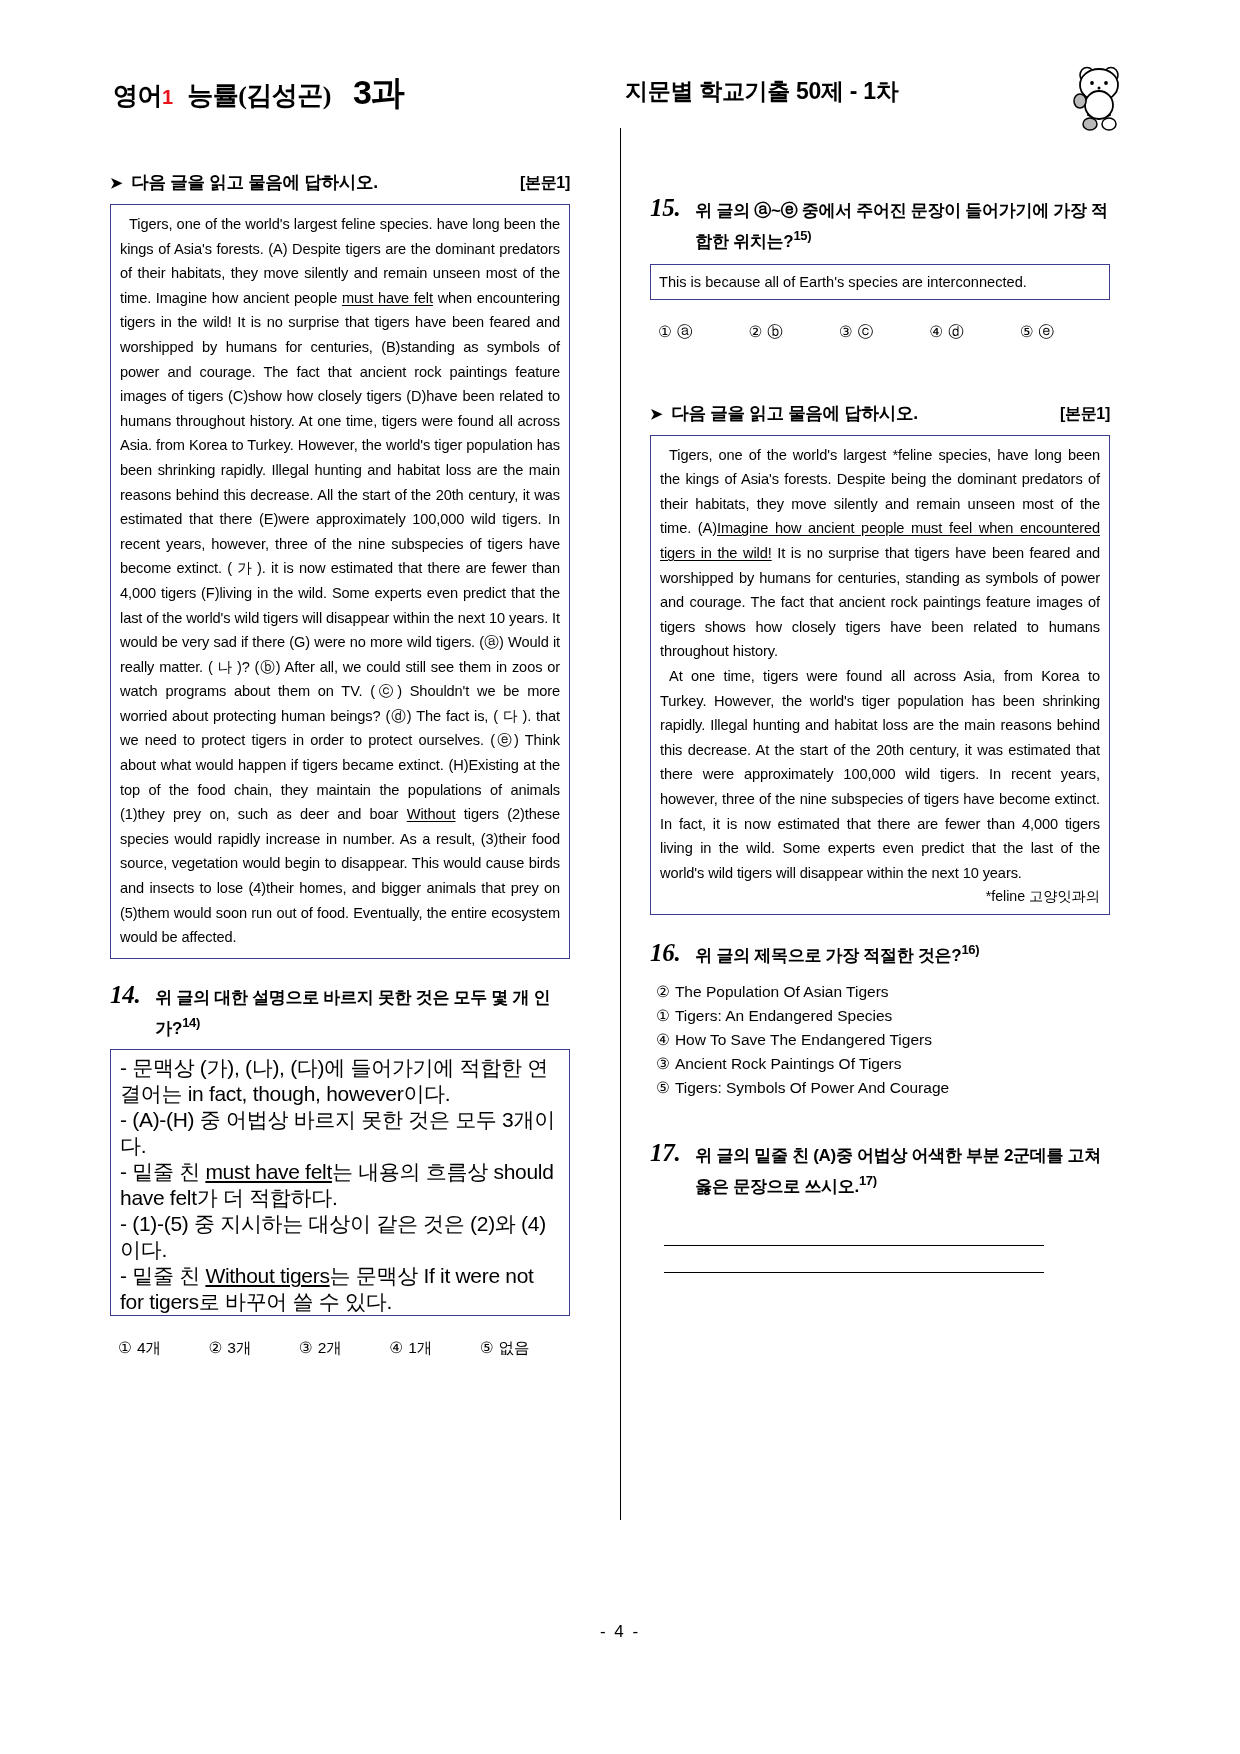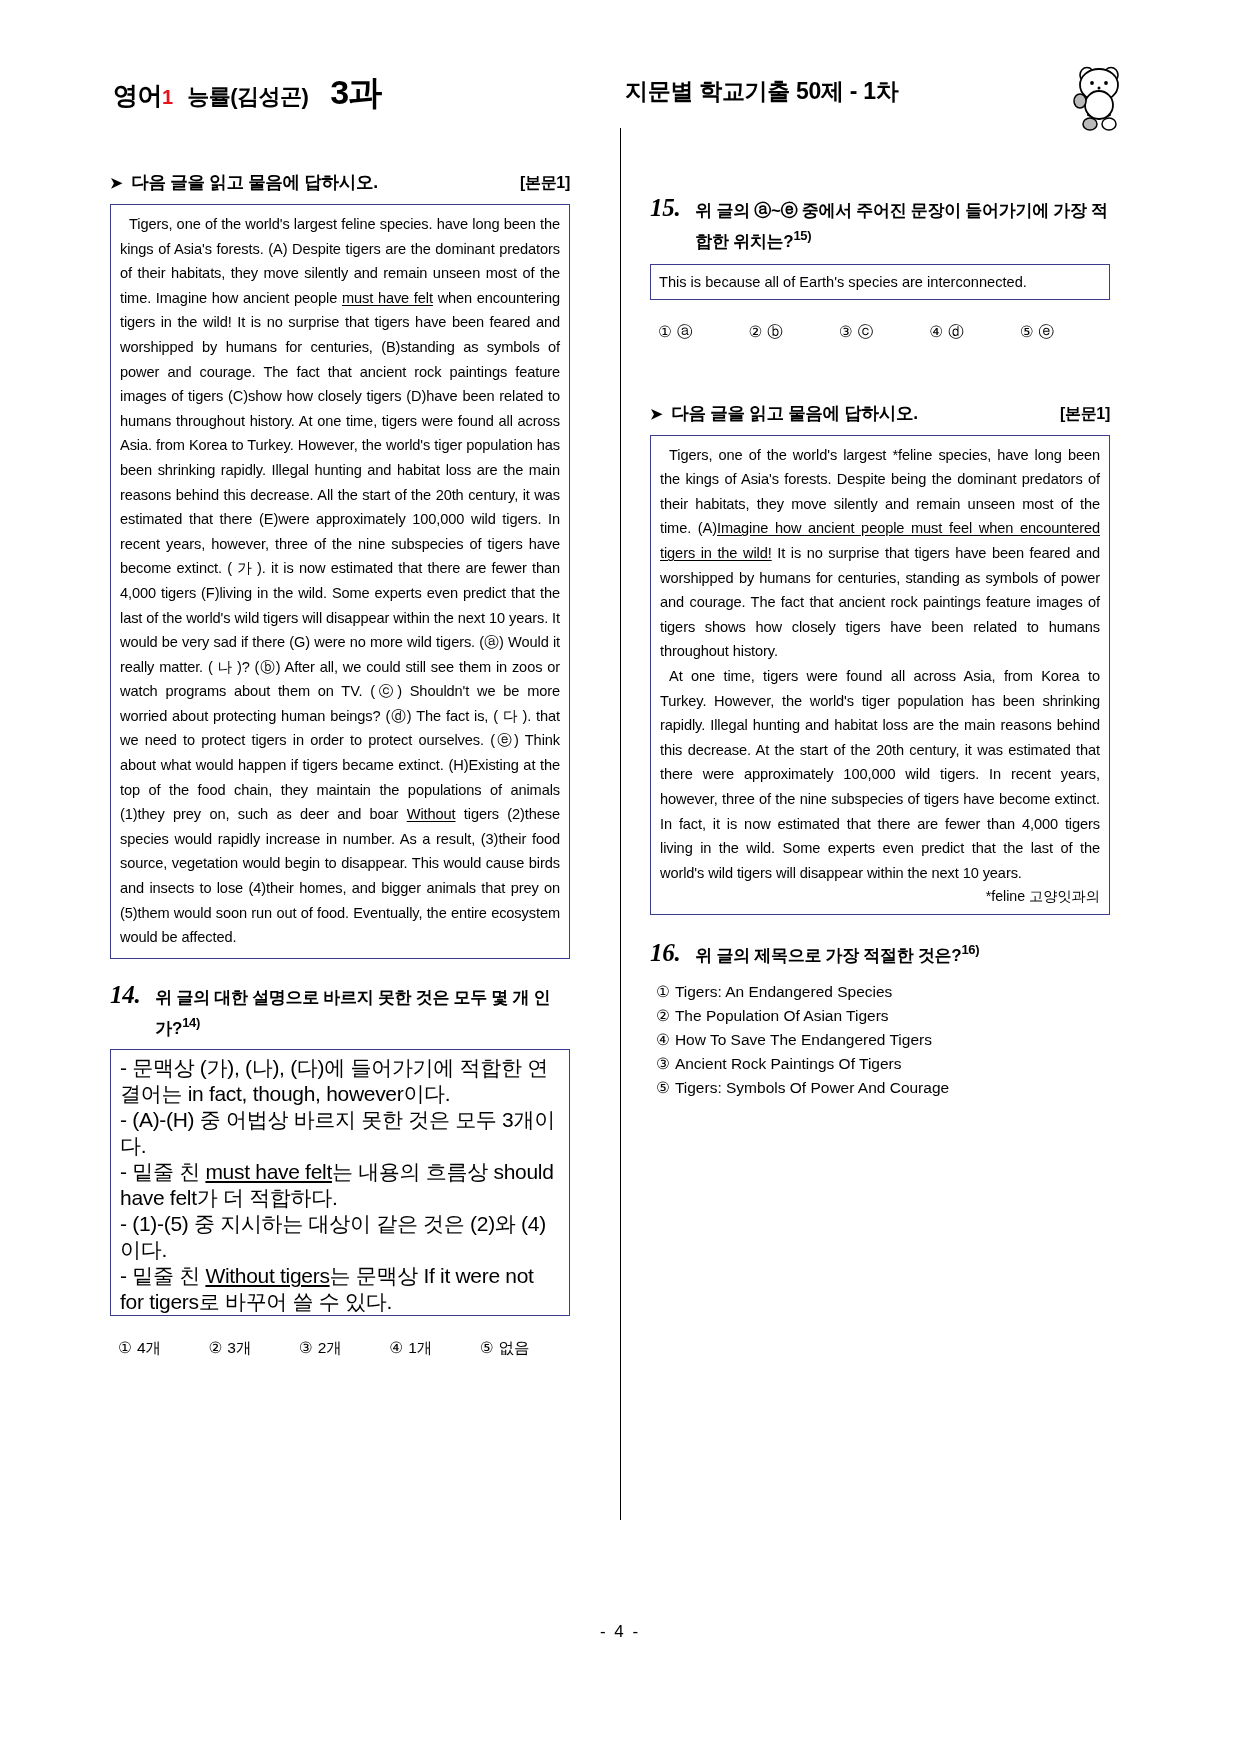--- a/index.html
+++ b/index.html
@@ -43,24 +43,25 @@
     font-size: 25px;
     font-weight: bold;
     letter-spacing: -0.5px;
   }
   .hdr-subject-num {
     font-size: 20px;
     font-weight: bold;
     color: #e8121a;
   }
   .hdr-book {
-    font-size: 22px;
+    font-size: 26px;
     font-weight: bold;
     margin-left: 14px;
     letter-spacing: -0.5px;
+    font-family: Liberation Serif, serif;
   }
   .hdr-lesson {
     font-size: 34px;
     font-weight: bold;
     margin-left: 22px;
     letter-spacing: -1px;
   }
   .hdr-right {
     position: absolute;
     left: 625px;
@@ -336,26 +337,36 @@
       </div>
       <div class="src-note">*feline 고양잇과의</div>
     </div>
 
     <div class="question">
       <div class="q-head">
         <span class="q-num">16.</span>
         <span class="q-text"><span>위 글의 제목으로 가장 적절한 것은?</span><span class="q-sup">16)</span></span>
       </div>
       <div class="choices-stack" id="q16-choices">
+          <div><span class="circ">②</span><span>The Population Of Asian Tigers</span></div>
           <div><span class="circ">①</span><span>Tigers: An Endangered Species</span></div>
-          <div><span class="circ">②</span><span>The Population Of Asian Tigers</span></div>
           <div><span class="circ">④</span><span>How To Save The Endangered Tigers</span></div>
           <div><span class="circ">③</span><span>Ancient Rock Paintings Of Tigers</span></div>
           <div><span class="circ">⑤</span><span>Tigers: Symbols Of Power And Courage</span></div>
         </div>
     </div>
 
+    <div class="question" style="margin-top:40px">
+      <div class="q-head">
+        <span class="q-num">17.</span>
+        <span class="q-text"><span>위 글의 밑줄 친 (A)중 어법상 어색한 부분 2군데를 고쳐 옳은 문장으로 쓰시오.</span><span class="q-sup">17)</span></span>
+      </div>
+      <div class="answer-lines">
+        <div class="line"></div>
+        <div class="line"></div>
+      </div>
+    </div>
 
   </div>
 
   <div class="footer">- 4 -</div>
 
 </div>
 
 </body></html>

